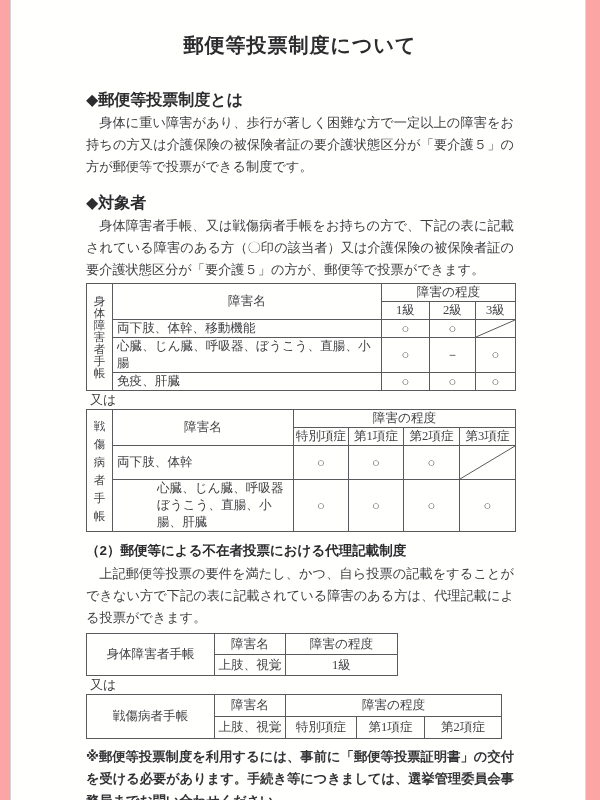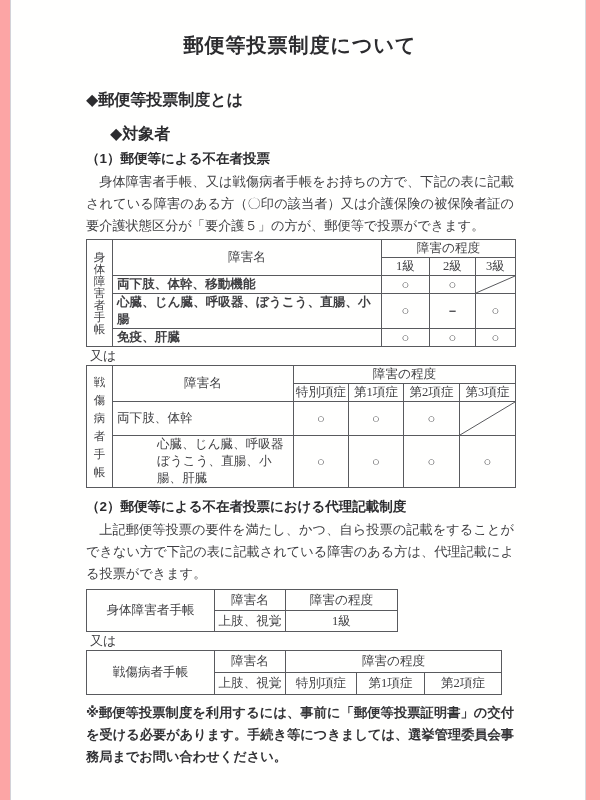--- a/index.html
+++ b/index.html
@@ -18,21 +18,21 @@
   }
   .title {
     text-align:center; font-family:"Liberation Sans","DejaVu Sans",sans-serif;
     font-weight:bold; font-size:20px; line-height:26px; color:#2c2c2f;
     letter-spacing:1px;
   }
   .h2 {
     font-family:"Liberation Sans","DejaVu Sans",sans-serif; font-weight:bold;
     font-size:16px; line-height:19px; color:#2c2c2f; margin-top:32px;
   }
-  .h2b { margin-top:15px;margin-left:24px; }
+  .h2b { margin-top:15px; }
   .h3 {
     font-family:"Liberation Sans","DejaVu Sans",sans-serif; font-weight:bold;
     font-size:13.5px; line-height:19px; color:#2c2c2f; margin-top:6px;
   }
   .para {
     font-size:13.2px; line-height:22px; text-align:justify;
     text-indent:1em; margin-top:3px; color:#3f3f42;
   }
   .or { font-size:13px; line-height:15px; margin:1px 0 1px 4px; }
   table { border-collapse:collapse; table-layout:fixed; }
@@ -40,21 +40,21 @@
   td {
     border:1px solid #595a5e; font-size:12.6px; color:#3f3f42;
     padding:0 4px; vertical-align:middle; overflow:hidden;
   }
   .c { text-align:center; padding:0 1px; }
   .t1 { width:430px; }
   .t2 { width:430px; }
   .t3 { width:311px; margin-top:4px; }
   .t4 { width:415px; }
   .t1 .hr td { height:17px; }
-  .t1 .dr td { height:18px;font-weight:bold; }
+  .t1 .dr td { height:18px; }
   .t2 .hr td { height:18px; }
   .t2 .dr1 td { height:34px; }
   .t2 .dr2 td { height:41px; }
   .t3 td, .t4 td { height:21px; }
   .t4 td { height:22px; }
   .vcell { padding:0; }
   .vlabel {
     width:14px; margin:0 auto; word-break:break-all; text-align:center;
     font-size:11.5px; color:#3f3f42;
   }
@@ -73,24 +73,24 @@
 </style>
 </head>
 <body>
 
 <div class="stage">
   <div class="page">
 
     <div class="title">郵便等投票制度について</div>
 
     <div class="h2">◆郵便等投票制度とは</div>
+    <div class="para">身体に重い障害があり、歩行が著しく困難な方で一定以上の障害をお持ちの方又は介護保険の被保険者証の要介護状態区分が「要介護５」の方が郵便等で投票ができる制度です。</div>
 
     <div class="h2 h2b">◆対象者</div>
 
-    <div class="h3">（1）郵便等による不在者投票</div>
     <div class="para">身体障害者手帳、又は戦傷病者手帳をお持ちの方で、下記の表に記載されている障害のある方（〇印の該当者）又は介護保険の被保険者証の要介護状態区分が「要介護５」の方が、郵便等で投票ができます。</div>
 
     <table class="t t1">
       <colgroup>
           <col style="width:26px">
           <col>
           <col style="width:48px">
           <col style="width:46px">
           <col style="width:40px">
         </colgroup>

